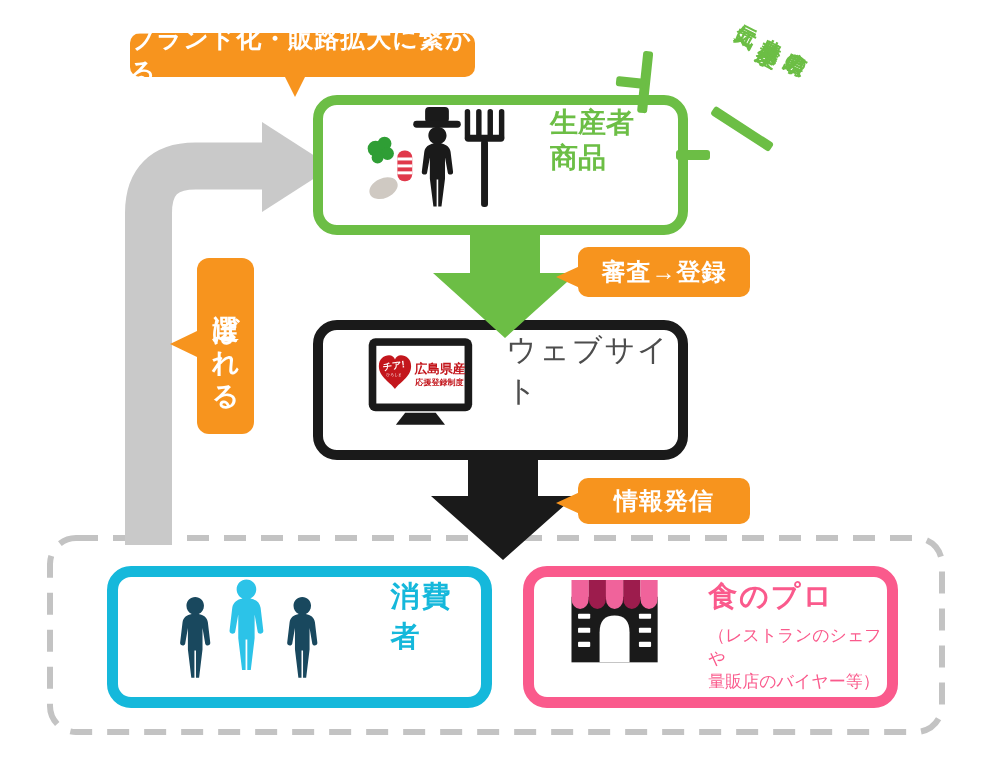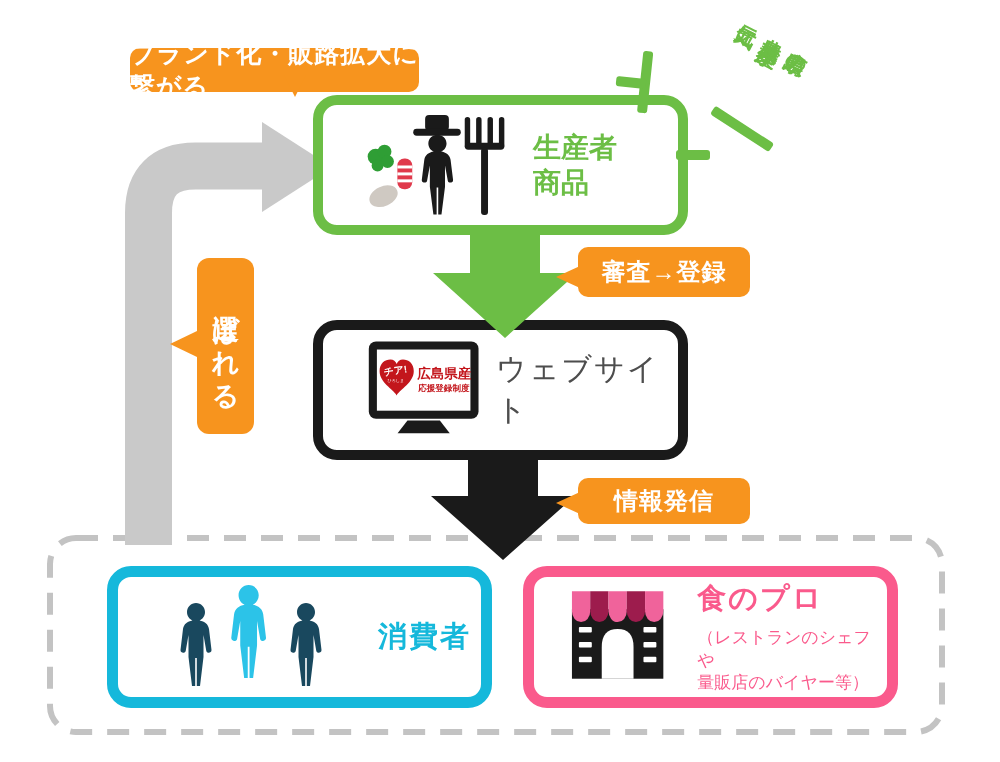--- a/index.html
+++ b/index.html
@@ -14,21 +14,21 @@
     display:flex;align-items:center;justify-content:center;border-radius:10px;
     letter-spacing:1px;
   }
   .tail-down{position:absolute;width:0;height:0;
     border-left:11px solid transparent;border-right:11px solid transparent;
     border-top:22px solid #F7941E;}
   .tail-left{position:absolute;width:0;height:0;
     border-top:11px solid transparent;border-bottom:11px solid transparent;
     border-right:24px solid #F7941E;}
   
-  .node-box{position:absolute;background:#fff;border-radius:24px;display:flex;align-items:center;}
+  .node-box{position:absolute;background:#fff;border-radius:24px;display:flex;align-items:flex-start;gap:17px;}
   .box-green{border:10px solid #6CBE45;}
   .box-black{border:10px solid #1A1A1A;}
   .box-cyan{border:11px solid #15B8DB;}
   .box-pink{border:11px solid #FA5A8C;}
   .producer-text{color:#6CBE45;font-weight:bold;font-size:28px;line-height:1.25;margin-left:16px;}
   .website-text{color:#4D4D4D;font-weight:500;font-size:30px;margin-left:12px;letter-spacing:2px;}
   .consumer-text{color:#15B8DB;font-weight:bold;font-size:29px;margin-left:42px;letter-spacing:2px;}
   .pros-text{margin-left:26px;}
   .pros-title{color:#FA5A8C;font-weight:bold;font-size:29px;letter-spacing:2px;}
   .pros-sub{color:#FA5A8C;font-weight:500;font-size:17px;line-height:1.35;margin-top:8px;}
@@ -58,21 +58,21 @@
 
   <svg class="abs" style="left:46px;top:534px;" width="900" height="202" viewBox="0 0 900 202">
     <rect x="4" y="4" width="892" height="194" rx="26" fill="none" stroke="#C3C3C3" stroke-width="6" stroke-dasharray="22 15"></rect>
   </svg>
 
   <svg class="abs" style="left:100px;top:118px;" width="240" height="430" viewBox="0 0 240 430">
     <path d="M48.5,427 L48.5,95 Q48.5,48 95.5,48 L163,48" fill="none" stroke="#C9C9C9" stroke-width="47"></path>
     <polygon points="162,4 232,49 162,94" fill="#C9C9C9"></polygon>
   </svg>
 
-  <div class="bubble" style="left:130px;top:48px;width:289px;height:44px;font-size:25px;">
+  <div class="bubble" style="left:130px;top:33px;width:345px;height:44px;font-size:25px;">
     <span>ブランド化・販路拡大に繋がる</span>
   </div>
   <div class="tail-down" style="left:284px;top:75px;"></div>
 
   <div class="node-box box-green" style="left:313px;top:95px;width:355px;height:120px;padding-left:0;">
     <svg style="margin-left:34px;" width="160" height="104" viewBox="0 0 160 105">
 
       <g fill="#2F9E35">
         <circle cx="18" cy="44" r="8"></circle>
           <circle cx="27" cy="39" r="7"></circle>

